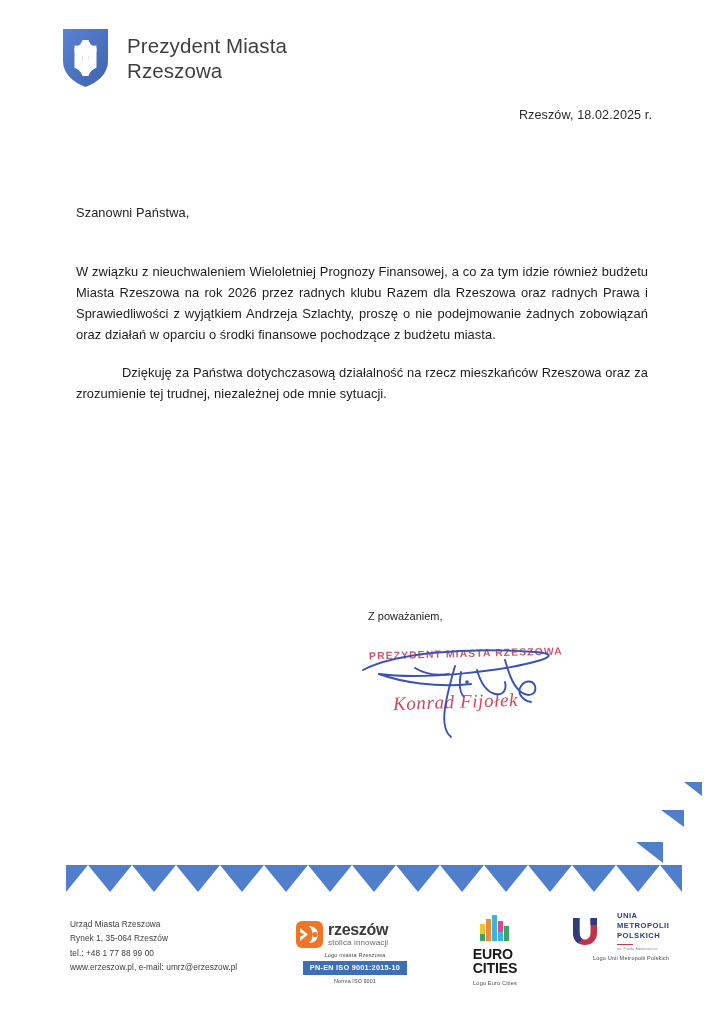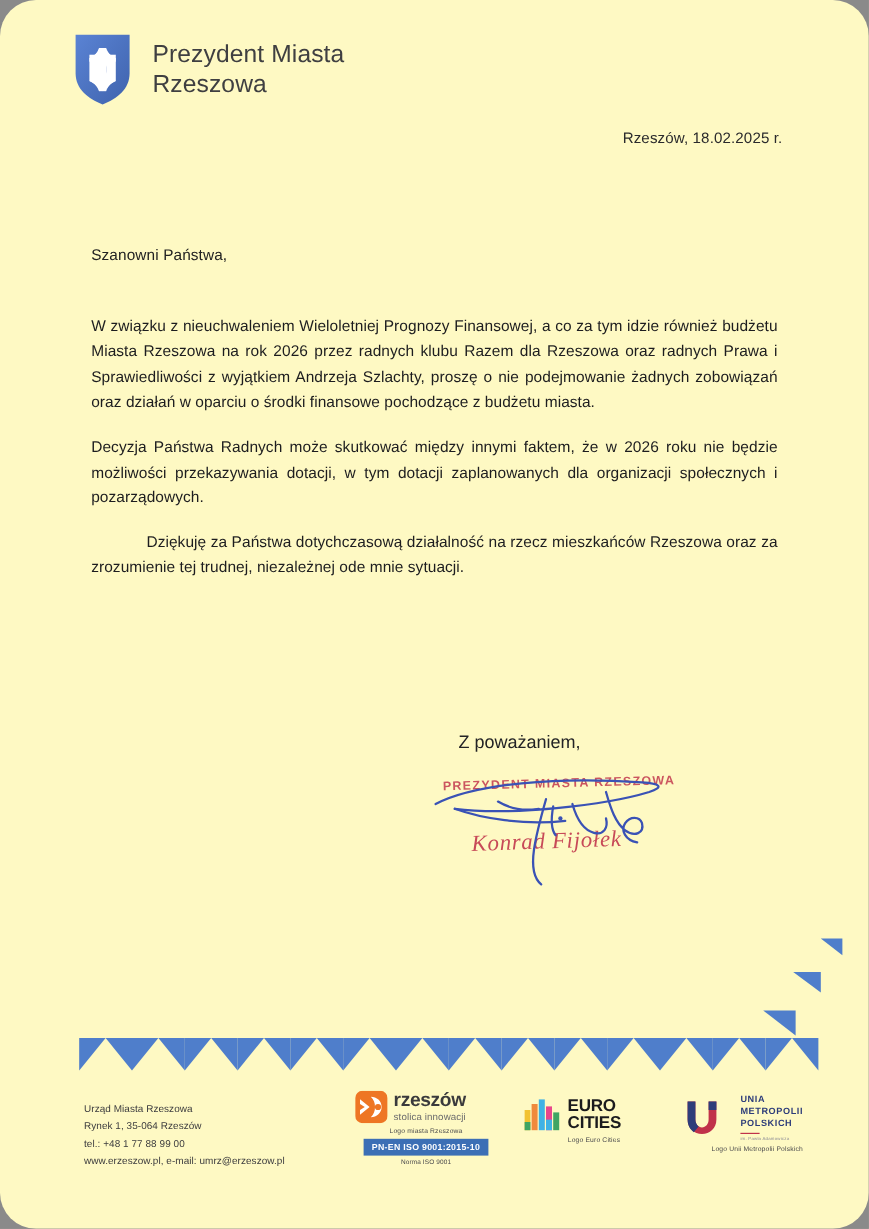--- a/index.html
+++ b/index.html
@@ -4,26 +4,25 @@
 <style>
   html, body {
     margin: 0;
     padding: 0;
     background: #8a8a8a;
   }
   .page {
     position: relative;
     width: 724px;
     height: 1024px;
-    background: #fef9c3;
+    background: #ffffff;
     overflow: hidden;
     font-family: "Liberation Sans", sans-serif;
     color: #231f20;
     box-sizing: border-box;
-    border-radius: 30px;
   }
 
   
   .letterhead {
     position: absolute;
     left: 62px;
     top: 28px;
     display: flex;
     align-items: flex-start;
     gap: 18px;
@@ -73,23 +72,23 @@
     margin: 0 0 17px 0;
     color: #1d1d1f;
     letter-spacing: 0.05px;
   }
   .para.indent { text-indent: 46px; }
   .para.p-thanks { margin-top: 4px; }
 
   
   .signoff {
     position: absolute;
-    left: 382px;
+    left: 368px;
     top: 610px;
-    font-size: 15px;
+    font-size: 11px;
     color: #232325;
   }
   .signature-area {
     position: absolute;
     left: 355px;
     top: 636px;
     width: 210px;
     height: 105px;
   }
   .stamp-line {
@@ -150,21 +149,21 @@
     font-size: 8.3px;
     line-height: 1.72;
     color: #3c3c3e;
     letter-spacing: 0.05px;
     white-space: pre-line;
   }
 
   .logo-rzeszow {
     position: absolute;
     left: 296px;
-    top: 4px;
+    top: 16px;
     width: 118px;
     text-align: center;
   }
   .rz-row {
     display: flex;
     align-items: center;
     gap: 5px;
     justify-content: flex-start;
   }
   .rz-mark {
@@ -214,21 +213,21 @@
     letter-spacing: 0.1px;
   }
 
   .logo-eurocities {
     position: absolute;
     left: 437px;
     top: 10px;
     width: 116px;
     text-align: center;
   }
-  .ec-row { display: flex; align-items: center; gap: 6px; }
+  .ec-row { display: flex; align-items: center; gap: 6px; flex-direction: column; }
   .ec-bars { width: 30px; height: 26px; flex: 0 0 auto; }
   .ec-word {
     text-align: left;
     font-weight: 700;
     font-size: 14.2px;
     line-height: 1.02;
     color: #1b1b1d;
     letter-spacing: -0.2px;
   }
 
@@ -290,21 +289,20 @@
     </svg>
     <div class="letterhead-title">Prezydent Miasta
 Rzeszowa</div>
   </div>
 
   <div class="dateline">Rzeszów, 18.02.2025 r.</div>
 
   <div class="body-block">
     <p class="salutation">Szanowni Państwa,</p>
     <p class="para">W związku z nieuchwaleniem Wieloletniej Prognozy Finansowej, a co za tym idzie również budżetu Miasta Rzeszowa na rok 2026 przez radnych klubu Razem dla Rzeszowa oraz radnych Prawa i Sprawiedliwości z wyjątkiem Andrzeja Szlachty, proszę o nie podejmowanie żadnych zobowiązań oraz działań w oparciu o środki finansowe pochodzące z budżetu miasta.</p>
-    <p class="para">Decyzja Państwa Radnych może skutkować między innymi faktem, że w 2026 roku nie będzie możliwości przekazywania dotacji, w tym dotacji zaplanowanych dla organizacji społecznych i pozarządowych.</p>
     <p class="para indent p-thanks">Dziękuję za Państwa dotychczasową działalność na rzecz mieszkańców Rzeszowa oraz za zrozumienie tej trudnej, niezależnej ode mnie sytuacji.</p>
   </div>
 
   <div class="signoff">Z poważaniem,</div>
 
   <div class="signature-area">
     <div class="stamp-line">PREZYDENT MIASTA RZESZOWA</div>
     <div class="stamp-name">Konrad Fijołek</div>
     <svg class="scribble" viewBox="0 0 210 105">
       <g fill="none" stroke="#3a52b5" stroke-width="1.9" stroke-linecap="round" stroke-linejoin="round">

